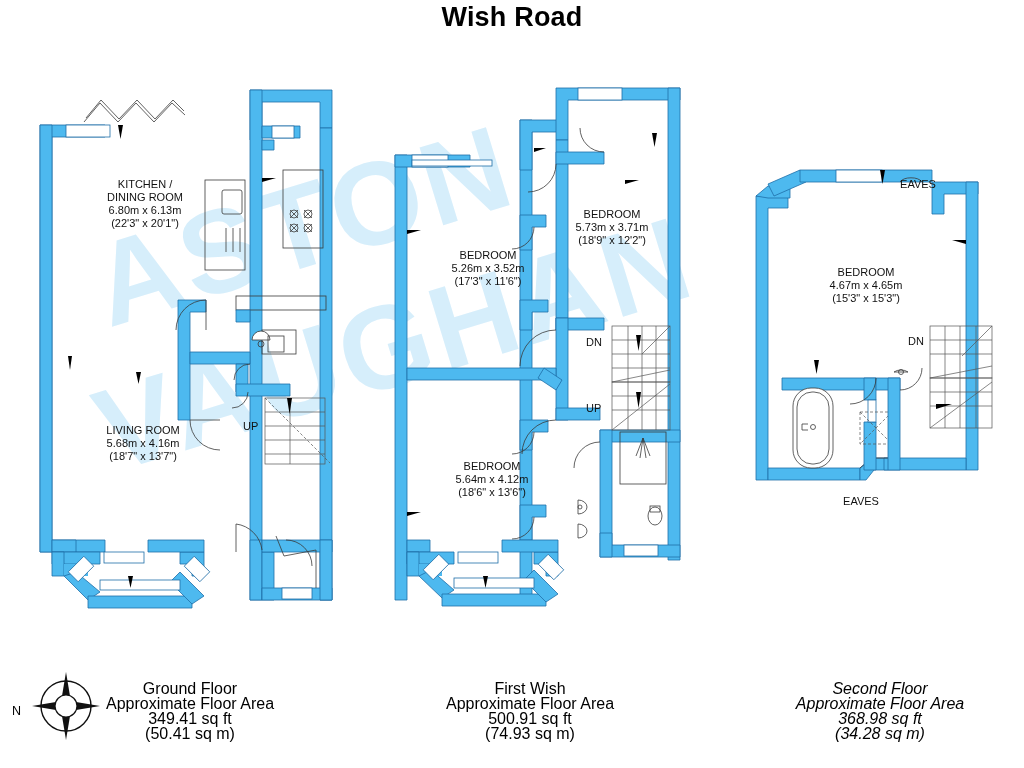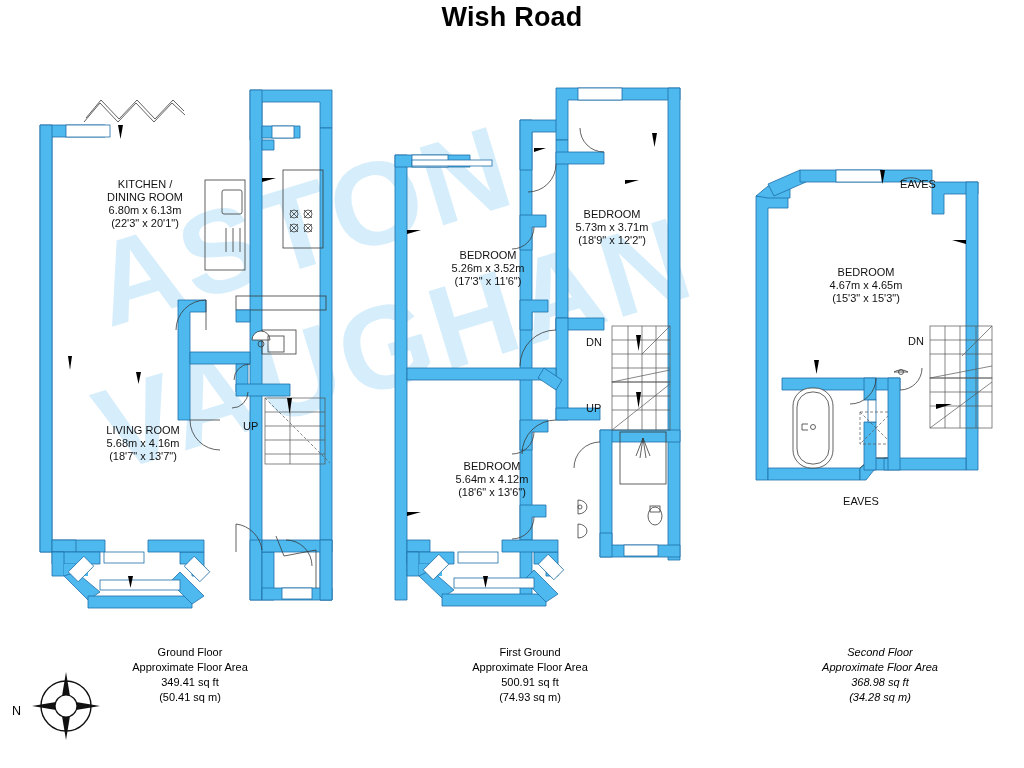--- a/index.html
+++ b/index.html
@@ -61,22 +61,23 @@
   }
   .eaves {
     font-family: "Liberation Sans", sans-serif;
     font-size: 11px;
     fill: #111;
     text-anchor: middle;
   }
   .cap {
     position: absolute;
     text-align: center;
-    font-size: 11px;
+    font-size: 16px;
     line-height: 15px;
+    margin-top: 36px;
   }
   #cap-ground { left: 95px; top: 645px; width: 190px; }
   #cap-first  { left: 435px; top: 645px; width: 190px; }
   #cap-second { left: 785px; top: 645px; width: 190px; font-style: italic; }
   #footer {
     position: absolute;
     left: 0; top: 718px; width: 1024px;
     text-align: center;
     font-size: 14.5px;
     line-height: 21px;
@@ -410,21 +411,21 @@
 </svg>
 
 <div class="cap" id="cap-ground">
   <div>Ground Floor</div>
   <div>Approximate Floor Area</div>
   <div>349.41 sq ft</div>
   <div>(50.41 sq m)</div>
 </div>
 
 <div class="cap" id="cap-first">
-  <div>First Ground</div>
+  <div>First Wish</div>
   <div>Approximate Floor Area</div>
   <div>500.91 sq ft</div>
   <div>(74.93 sq m)</div>
 </div>
 
 <div class="cap" id="cap-second">
   <div>Second Floor</div>
   <div>Approximate Floor Area</div>
   <div>368.98 sq ft</div>
   <div>(34.28 sq m)</div>

